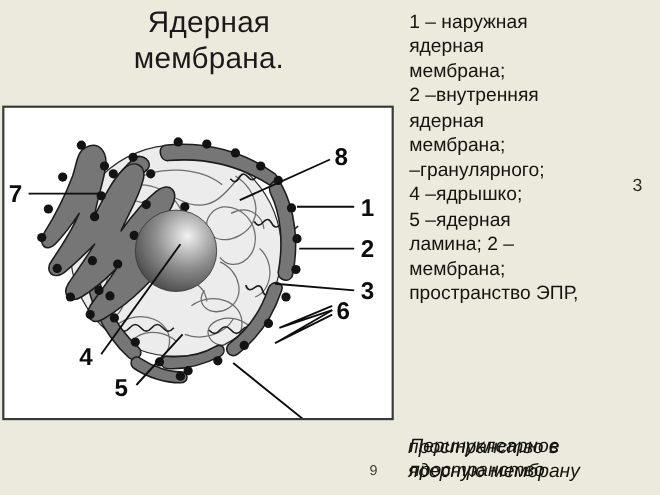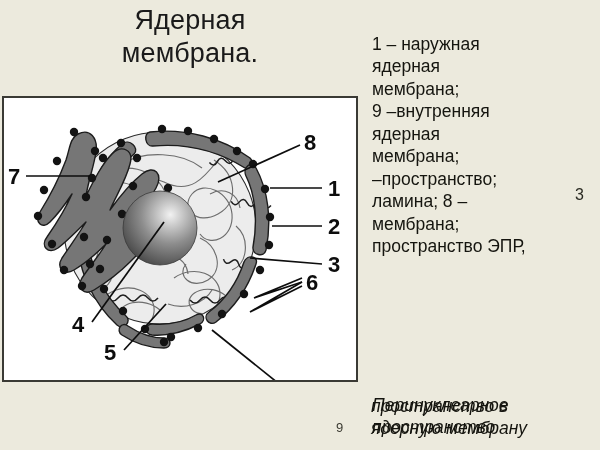--- a/index.html
+++ b/index.html
@@ -25,21 +25,21 @@
   #figure-frame{
     position:absolute;left:2px;top:96px;width:356px;height:286px;
     background:#ffffff;
     border:2px solid #3a3a34;
     box-sizing:border-box;
   }
   #figure-svg{position:absolute;left:0;top:0;}
 
   
   #legend{
-    position:absolute;left:372px;top:33px;width:220px;
+    position:absolute;left:372px;top:8px;width:220px;
     font-size:17.5px;line-height:1.285;
     color:#15150f;
   }
   #legend .ln{white-space:pre;}
   #legend .floating-3{
     position:absolute;left:203px;top:152px;
     font-size:16px;color:#2a2a22;
   }
 
   
@@ -231,25 +231,27 @@
         <text x="100" y="262">5</text>
         <text x="302" y="192">6</text>
       </g>
     </svg>
   </div>
 
   <div id="legend">
     <div class="ln">1 – наружная</div>
     <div class="ln">ядерная</div>
     <div class="ln">мембрана;</div>
-    <div class="ln">9 –внутренняя</div>
+    <div class="ln">2 –внутренняя</div>
     <div class="ln">ядерная</div>
     <div class="ln">мембрана;</div>
-    <div class="ln">–пространство;</div>
-    <div class="ln">ламина; 8 –</div>
+    <div class="ln">–гранулярного;</div>
+    <div class="ln">4 –ядрышко;</div>
+    <div class="ln">5 –ядерная</div>
+    <div class="ln">ламина; 2 –</div>
     <div class="ln">мембрана;</div>
     <div class="ln">пространство ЭПР,</div>
     <span class="floating-3">3</span>
   </div>
 
   <div id="overlap-wrap">
     <div class="layer a" style="white-space:pre-line">Перинуклеарное
 пространство</div>
     <div class="layer b" style="white-space:pre-line">пространство в
 ядерную мембрану</div>

